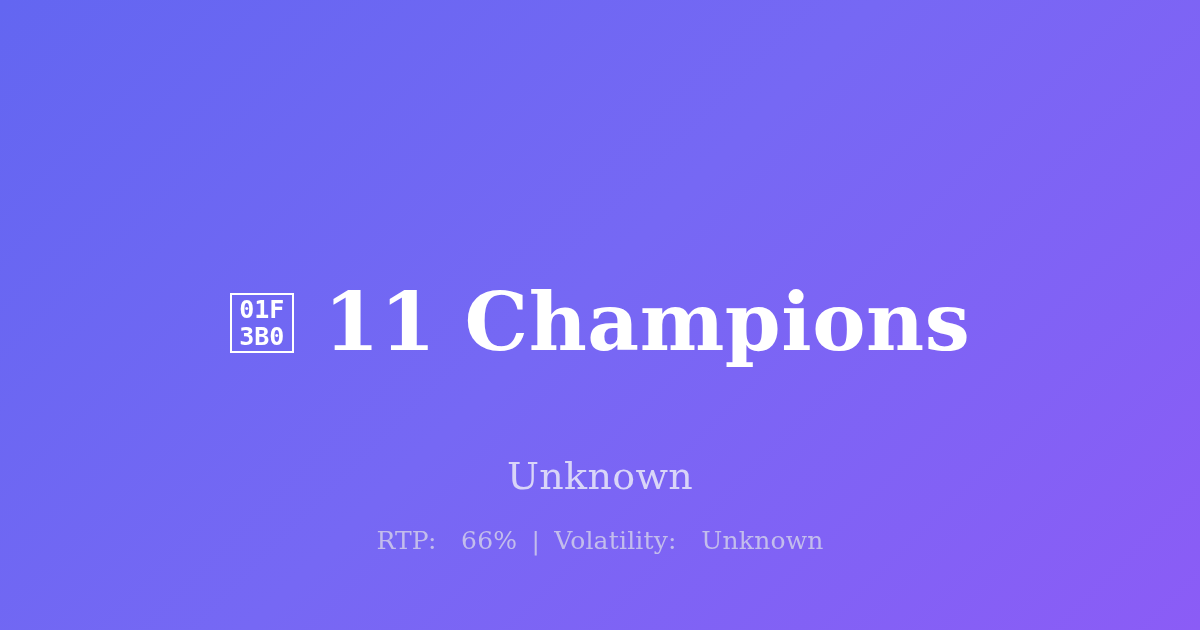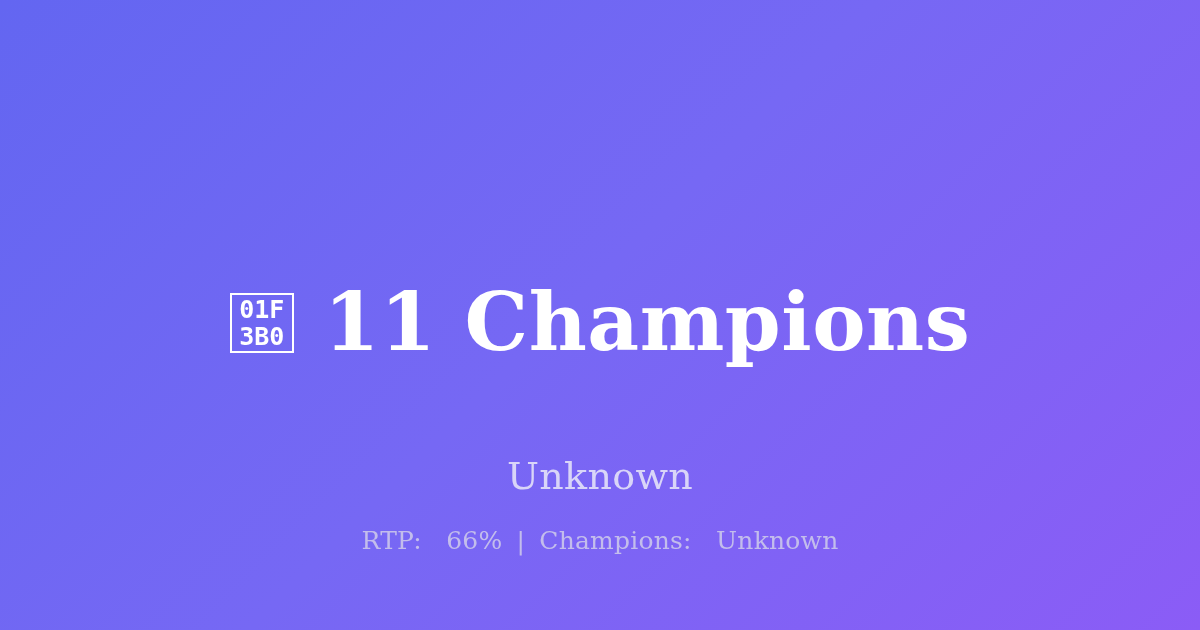--- a/index.html
+++ b/index.html
@@ -138,18 +138,18 @@
 
     <div id="game-provider">Unknown</div>
 
   </div>
 
   <div id="game-meta">
     <span>RTP:</span>
     <span>&nbsp;</span>
     <span>66%</span>
     <span class="meta-sep">|</span>
-    <span>Champions:</span>
+    <span>Volatility:</span>
     <span>&nbsp;</span>
     <span>Unknown</span>
   </div>
 
 </div>
 
 </body></html>

